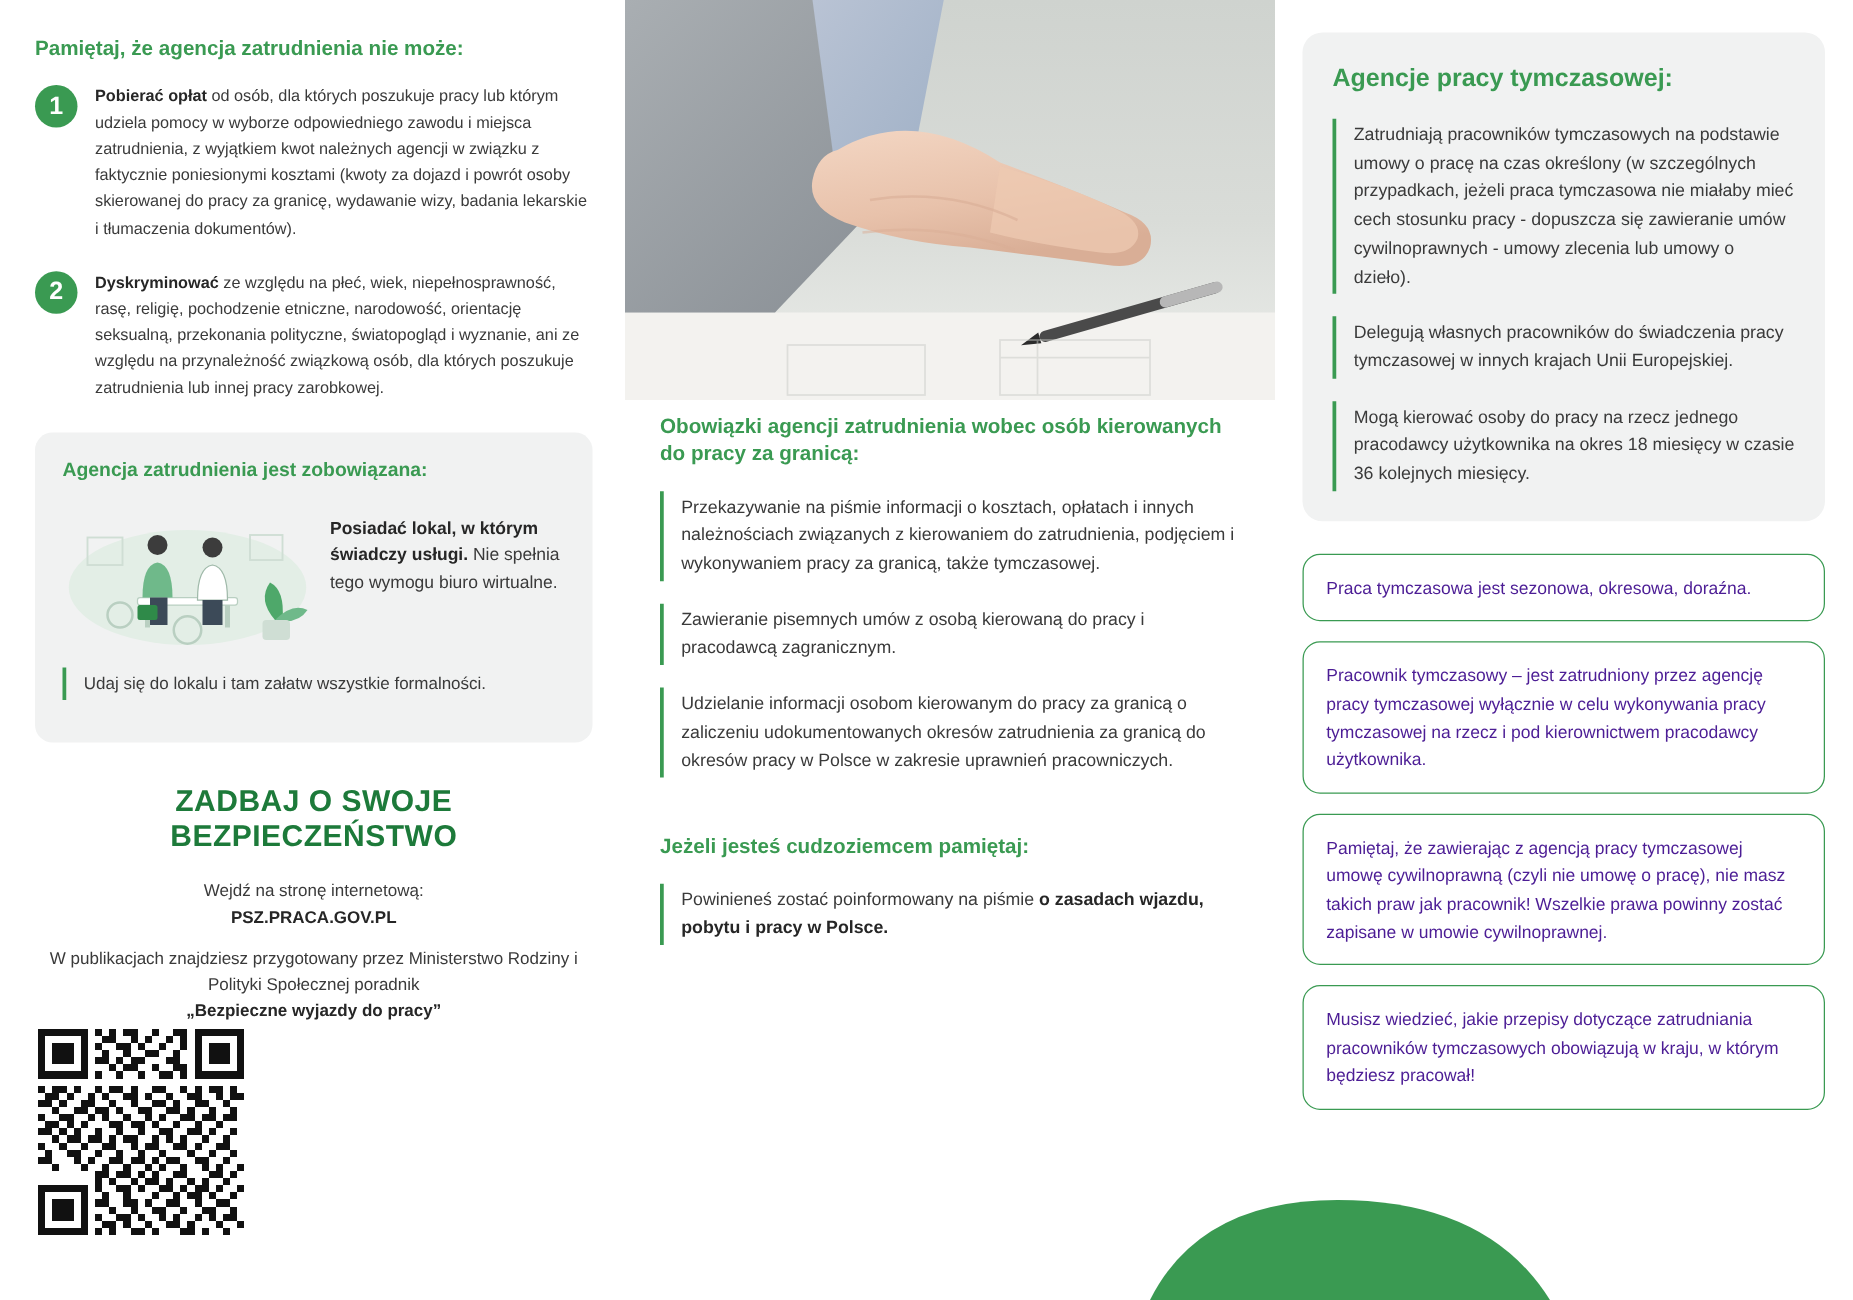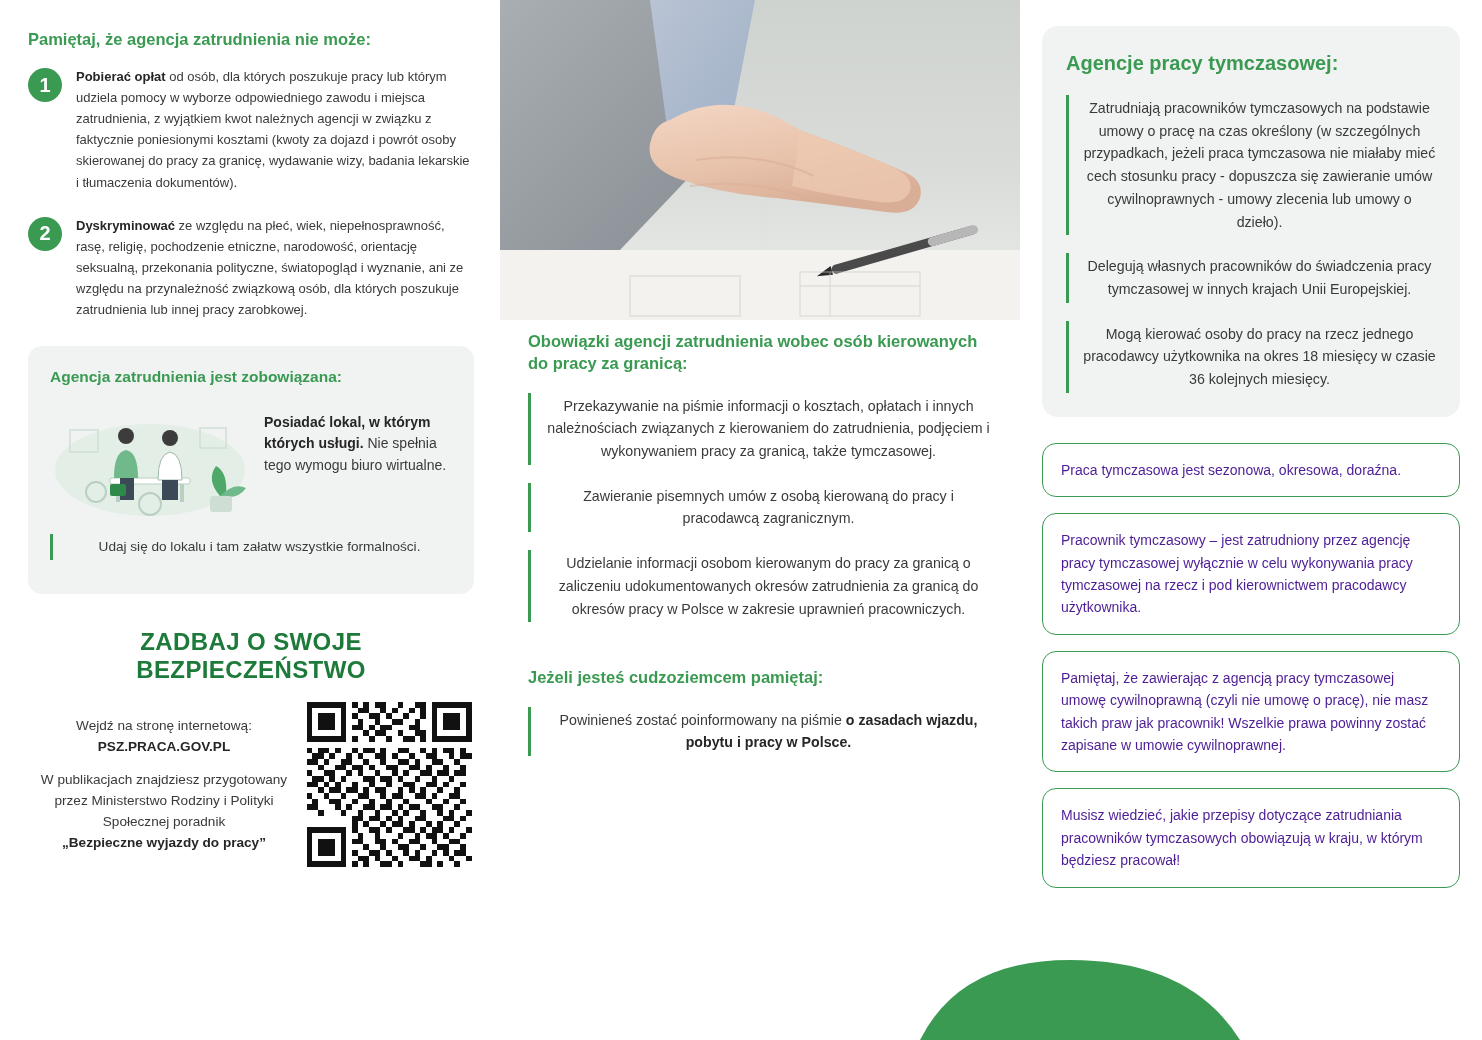--- a/index.html
+++ b/index.html
@@ -63,34 +63,34 @@
   
   .illus-row { display:flex; gap:14px; align-items:flex-start; }
   .illus { flex:0 0 200px; height:120px; position:relative; }
   .illus-note { font-size:14px; line-height:1.55; color:#3a3a3a; padding-top:12px; }
 
   
   .gbullet {
     border-left:3px solid #3a9a52;
     padding:2px 0 2px 14px;
     margin-bottom:18px;
-    font-size:14.2px; line-height:1.6; color:#3a3a3a;text-align:center;
+    font-size:14.2px; line-height:1.6; color:#3a3a3a;
   }
   .gbullet.small { font-size:13.6px; margin-bottom:14px; }
 
   
   .safety-title {
     text-align:center;
     color:#1d7a3a;
     font-size:24px;
     font-weight:bold;
     letter-spacing:.4px;
     margin:34px 0 18px 0;
   }
-  .safety-body { display:flex; gap:4px; align-items:center; }
+  .safety-body { display:flex; gap:4px; align-items:flex-start;flex-direction:column; }
   .safety-text { flex:1 1 auto; text-align:center; font-size:13.6px; line-height:1.55; color:#3a3a3a; }
   .safety-text .url { font-weight:bold; color:#262626; }
   .qr { flex:0 0 170px; width:170px; height:165px; }
 
   
   .photo {
     position:absolute; left:0; top:0; width:520px; height:320px;
     overflow:hidden;
   }
   .mid-content { position:absolute; left:0; top:330px; width:520px; padding:0 28px 0 28px; }
@@ -164,21 +164,21 @@
 
             <path d="M170 96 q-14-16-4-30 q12 6 10 30 z" fill="#4ea86a"></path>
             <path d="M170 96 q14-14 26-8 q-8 12-26 8 z" fill="#6fb98a"></path>
             <rect x="160" y="96" width="22" height="16" rx="3" fill="#cfded4"></rect>
 
             <circle cx="46" cy="92" r="10" fill="none" stroke="#b9cfc1" stroke-width="2"></circle>
             <circle cx="100" cy="104" r="11" fill="none" stroke="#b9cfc1" stroke-width="2"></circle>
           </svg>
         </div>
         <div class="illus-note">
-          <b>Posiadać lokal, w którym których usługi.</b><span> Nie spełnia tego wymogu biuro wirtualne.</span>
+          <b>Posiadać lokal, w którym świadczy usługi.</b><span> Nie spełnia tego wymogu biuro wirtualne.</span>
         </div>
       </div>
 
       <div style="margin-top:14px;">
         <div class="gbullet small">Udaj się do lokalu i tam załatw wszystkie formalności.</div>
       </div>
     </div>
 
     <div class="safety-title">ZADBAJ O SWOJE BEZPIECZEŃSTWO</div>
 

